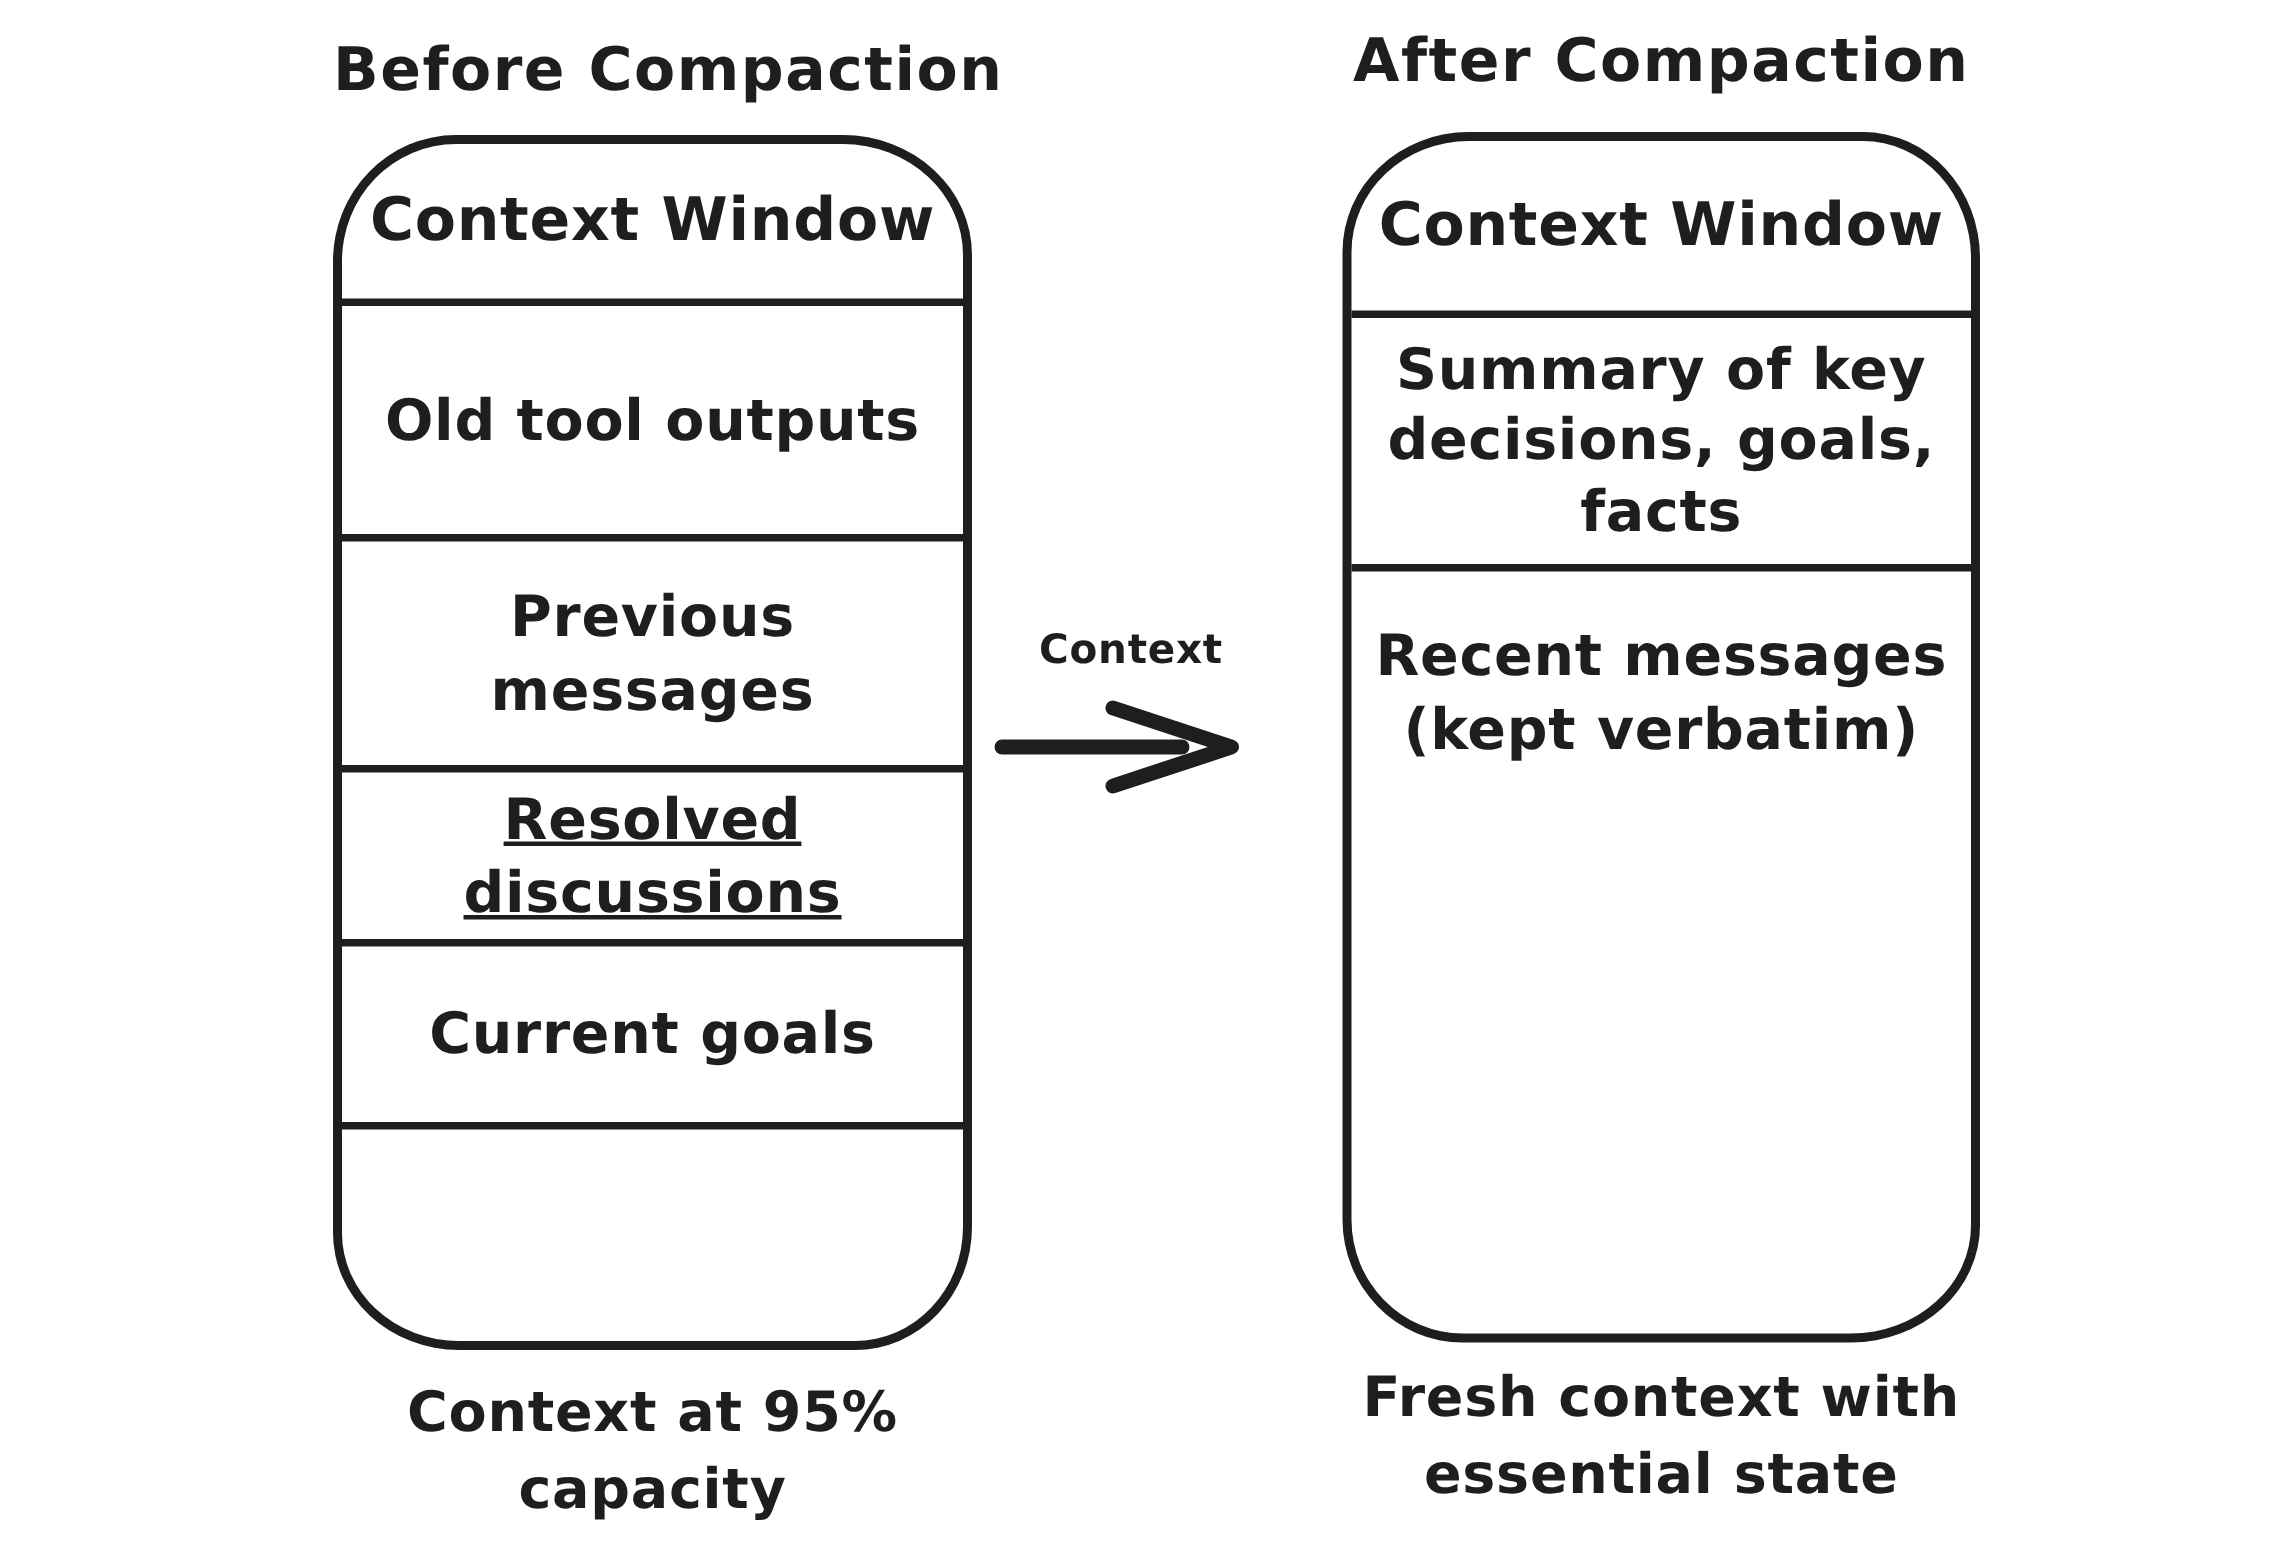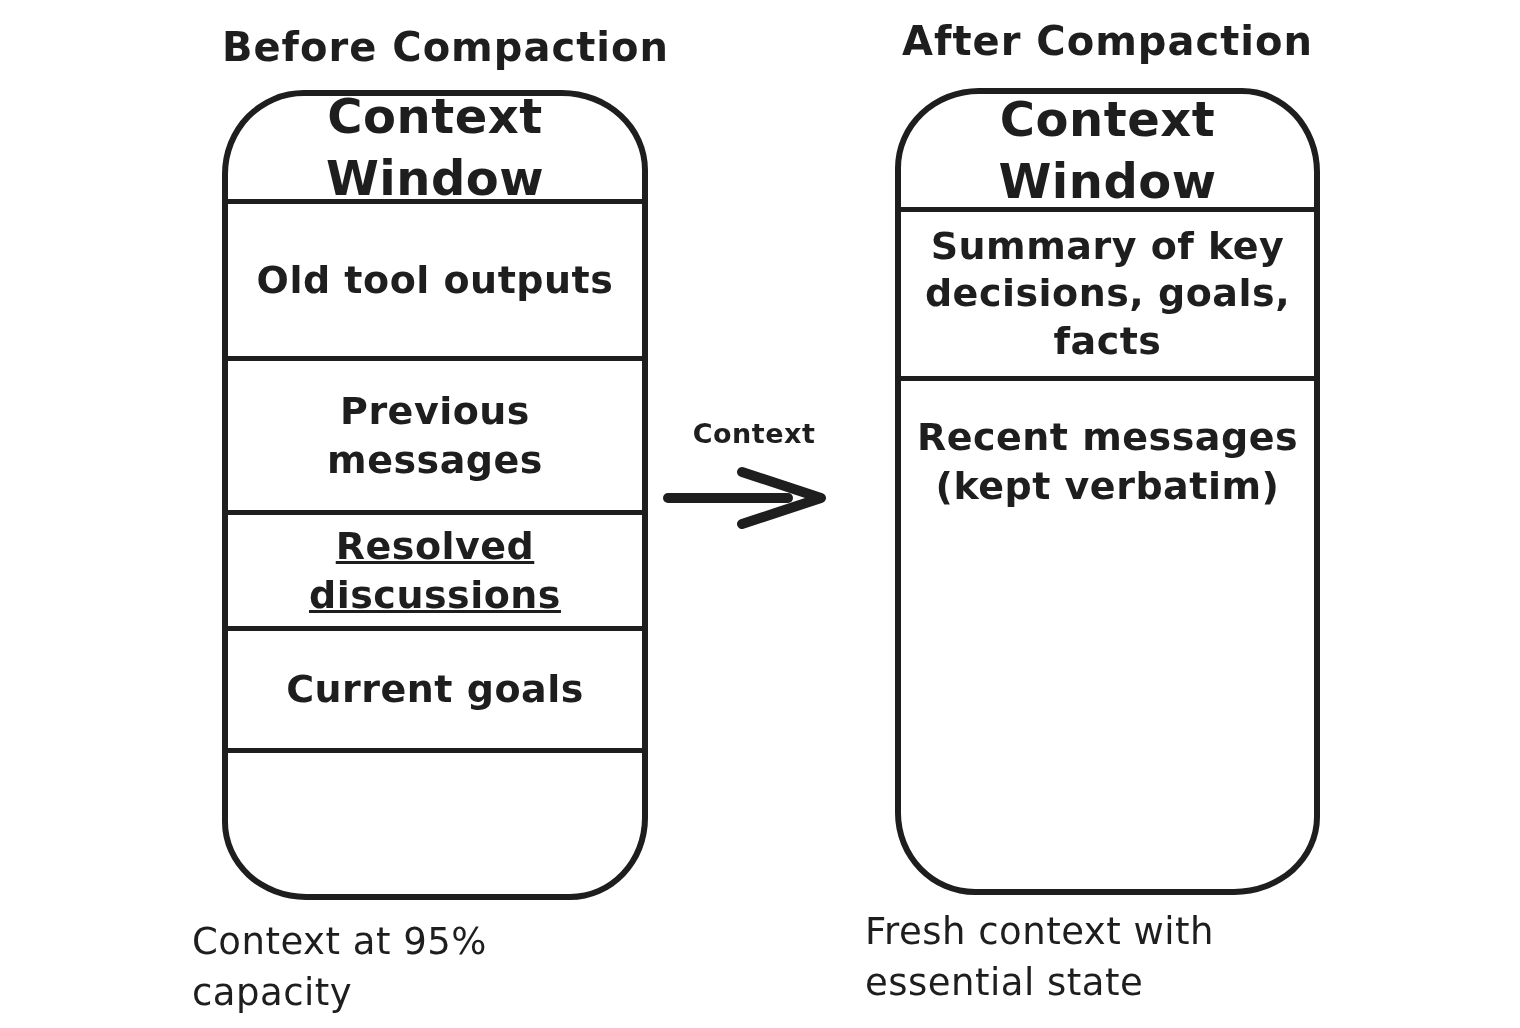--- a/index.html
+++ b/index.html
@@ -56,36 +56,36 @@
     justify-content: center;
     text-align: center;
     white-space: pre-line;
     font-size: 38px;
     font-weight: 600;
     line-height: 1.28;
     letter-spacing: 0.5px;
     padding: 0 6px;
   }
   .sec.bordered { border-bottom: 5px solid var(--stroke, #1e1e1e); }
-  .box-header { font-size: 48px; }
+  .box-header { font-size: 40px; }
   .b-header { height: 108px; }
   .b-s1 { height: 157px; }
   .b-s2 { height: 154px; text-align: center; }
   .b-s3 { height: 116px; text-decoration: underline; }
   .b-s4 { height: 122px; }
   .b-empty { flex: 1; }
   .a-header { height: 118px; }
   .a-s1 { height: 169px; line-height: 1.25; }
   .a-s2 { flex: 1; align-items: flex-start; padding-top: 32px; }
 
   .caption {
     position: absolute;
-    text-align: left;
+    text-align: center;
     font-size: 37px;
-    font-weight: 400;
+    font-weight: 700;
     line-height: 1.38;
     letter-spacing: 0.5px;
     white-space: pre-line;
   }
   .before-caption { left: 192px; width: 486px; top: 916px; }
   .after-caption  { left: 865px; width: 485px; top: 906px; }
 
   .compress-label {
     position: absolute;
     left: 674px; top: 418px;

